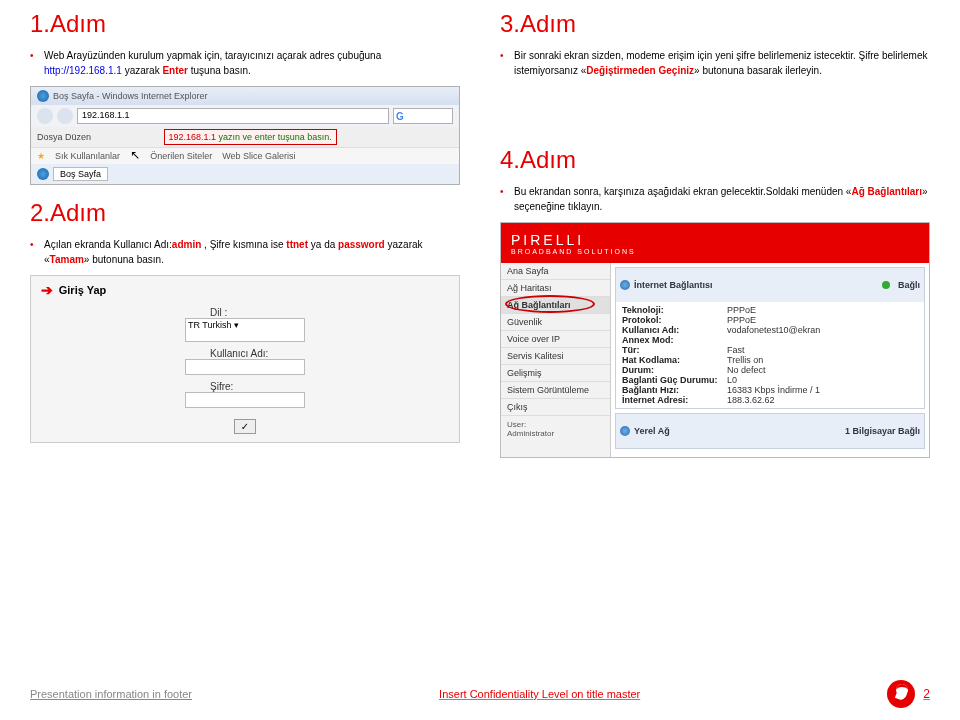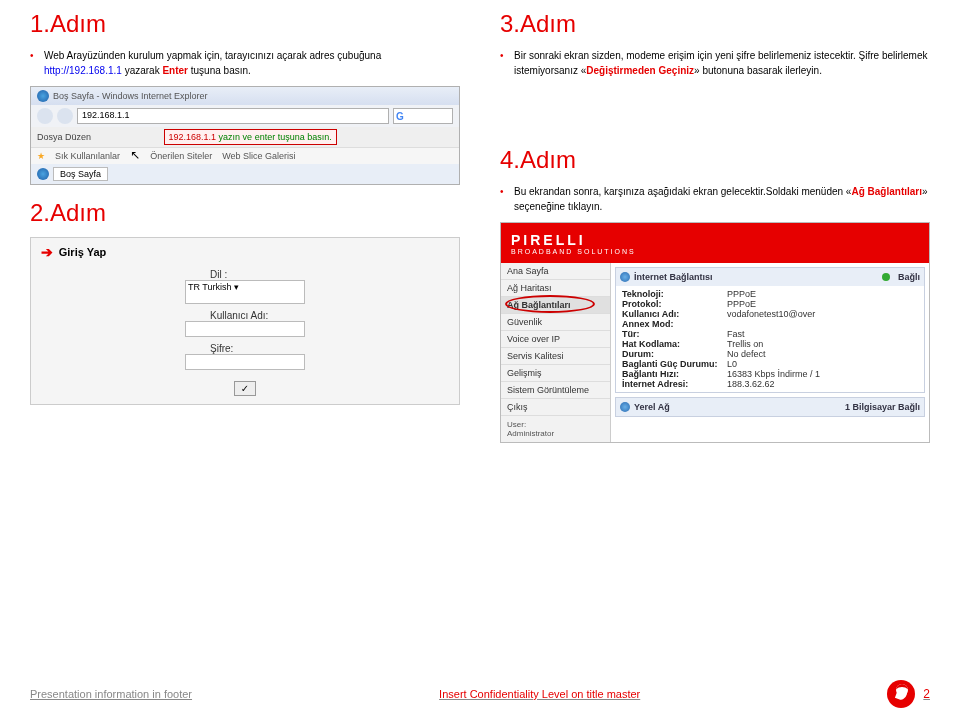--- a/index.html
+++ b/index.html
@@ -41,31 +41,31 @@
   .login-row label { width: 70px; color: #333; }
   .login-row .inp { background: #fff; border: 1px solid #bbb; height: 16px; width: 120px; }
   .login-row .sel { background: #fff; border: 1px solid #bbb; height: 24px; width: 120px; font-size: 9px; padding: 1px 2px; display: flex; justify-content: space-between; }
   .login-footer { text-align: center; margin-top: 10px; }
   .login-footer .btn { border: 1px solid #999; background: #eee; padding: 1px 6px; font-size: 10px; }
 
   
   .pirelli { border: 1px solid #bbb; background: #fff; font-size: 9px; margin-top: 8px; }
   .pirelli-header { background: #E60000; height: 40px; display: flex; align-items: center; padding-left: 10px; }
   .pirelli-logo { color: #fff; }
-  .pirelli-logo .brand { font-weight: bold; font-size: 14px; letter-spacing: 3px; }
+  .pirelli-logo .brand { font-weight: normal; font-size: 14px; letter-spacing: 3px; }
   .pirelli-logo .sub { font-size: 7px; letter-spacing: 2px; }
   .pirelli-body { display: flex; }
   .pirelli-nav { width: 110px; background: #f2f2f2; border-right: 1px solid #ccc; }
   .pirelli-nav .nitem { padding: 3px 6px; border-bottom: 1px solid #ddd; color: #333; }
   .pirelli-nav .nitem.sel { background: #e0e0e0; font-weight: bold; position: relative; }
   .pirelli-nav .ring { position: absolute; border: 2px solid #c00; border-radius: 50%; width: 90px; height: 18px; left: 4px; top: -2px; pointer-events: none; }
   .pirelli-nav .user { padding: 4px 6px; color: #555; font-size: 8px; }
   .pirelli-main { flex: 1; padding: 4px; }
   .panel { border: 1px solid #c8d0e0; margin-bottom: 4px; }
-  .panel-h { background: #e8eef7; padding: 4px 4px; display: flex; align-items: center; gap: 4px; font-weight: bold; color: #334; }
+  .panel-h { background: #e8eef7; padding: 12px 4px; display: flex; align-items: center; gap: 4px; font-weight: bold; color: #334; }
   .globe { width: 10px; height: 10px; border-radius: 50%; background: radial-gradient(circle,#6ab0e8,#2a6ab0); display: inline-block; }
   .status-dot { width: 8px; height: 8px; border-radius: 50%; background: #3a3; display: inline-block; margin-left: auto; }
   .panel-body { padding: 3px 6px; }
   .kv { display: flex; }
   .kv .k { width: 105px; font-weight: bold; color: #222; }
   .kv .v { color: #333; }
 
   
   .footer { position: absolute; bottom: 12px; left: 0; right: 0; display: flex; align-items: center; padding: 0 30px; font-size: 11px; color: #888; text-decoration: underline; }
   .footer .center { flex: 1; text-align: center; color: #E60000; }
@@ -118,20 +118,23 @@
         <span>Önerilen Siteler</span>
         <span>Web Slice Galerisi</span>
       </div>
       <div class="tabrow">
         <span class="ie-icon"></span>
         <span class="tab">Boş Sayfa</span>
       </div>
     </div>
 
     <div class="step-title">2.Adım</div>
+    <div class="bullet-line">
+      <span>Açılan ekranda Kullanıcı Adı:</span><span class="kw-red">admin</span><span> , Şifre kısmına ise </span><span class="kw-red">ttnet</span><span> ya da </span><span class="kw-red">password</span><span> yazarak «</span><span class="kw-red">Tamam</span><span>» butonuna basın.</span>
+    </div>
 
     <div class="login-box">
       <div class="login-head">
         <span class="arrow-icon">➔</span>
         <span>Giriş Yap</span>
       </div>
       <div class="login-row">
         <label>Dil :</label>
         <div class="sel">
             <span>TR Turkish ▾</span>
@@ -202,21 +205,21 @@
                 <div class="kv">
                   <div class="k">Teknoloji:</div>
                   <div class="v">PPPoE</div>
                 </div>
                 <div class="kv">
                   <div class="k">Protokol:</div>
                   <div class="v">PPPoE</div>
                 </div>
                 <div class="kv">
                   <div class="k">Kullanıcı Adı:</div>
-                  <div class="v">vodafonetest10@over</div>
+                  <div class="v">vodafonetest10@ekran</div>
                 </div>
                 <div class="kv">
                   <div class="k">Annex Mod:</div>
                   <div class="v"></div>
                 </div>
                 <div class="kv">
                   <div class="k">Tür:</div>
                   <div class="v">Fast</div>
                 </div>
                 <div class="kv">

